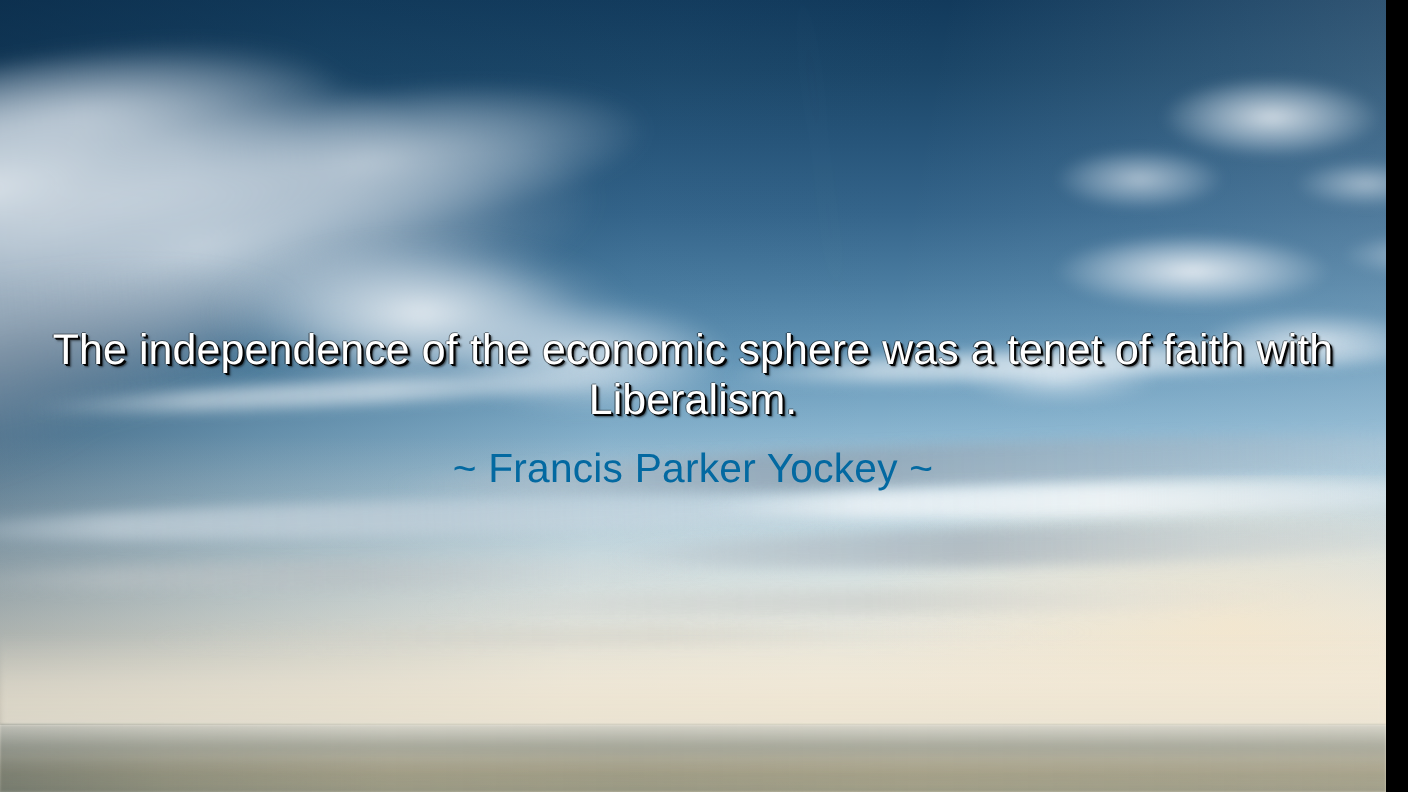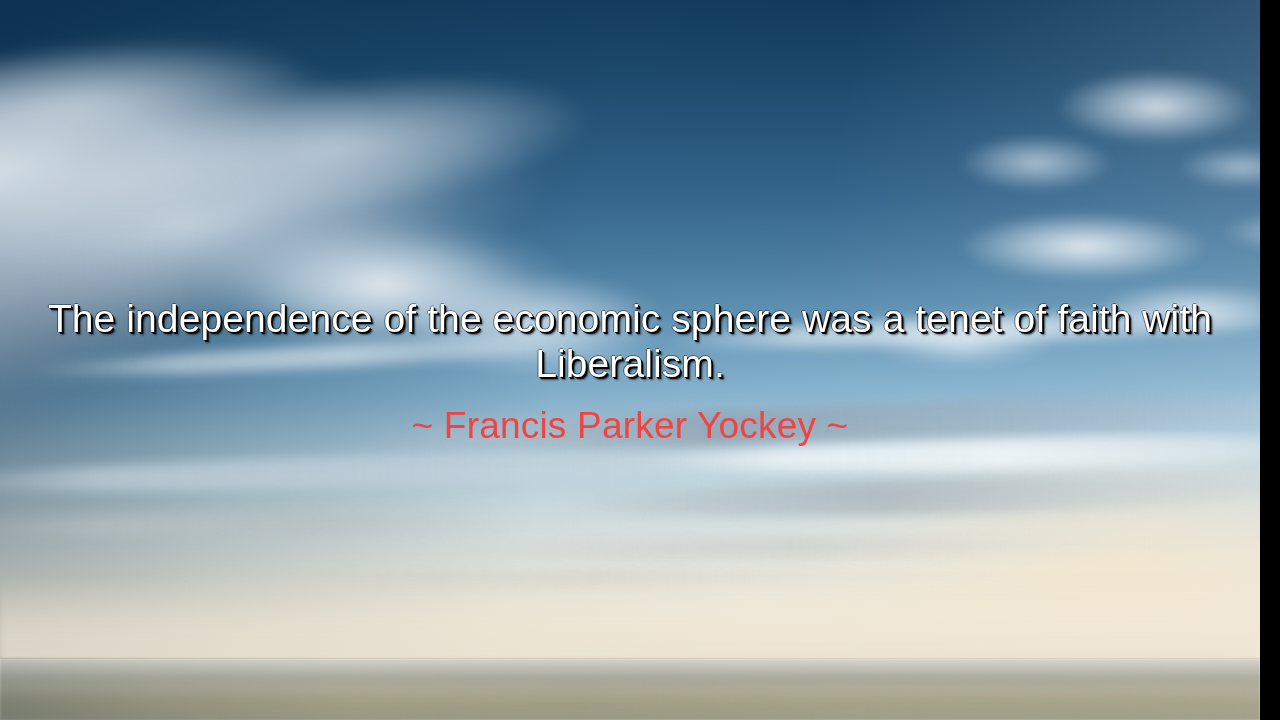--- a/index.html
+++ b/index.html
@@ -396,18 +396,18 @@
   <div class="land-streaks"></div>
   <div class="land-mist"></div>
 
   <div class="text-layer">
 
     <div class="quote-block">
       <div class="quote-text" style="color: rgb(255, 255, 255);">The independence of the economic sphere was a tenet of faith with Liberalism.</div>
     </div>
 
     <div class="attribution">
-      <div class="attribution-text" style="color: #ef4444;">~ Francis Parker Yockey ~</div>
+      <div class="attribution-text" style="color: #0369a1;">~ Francis Parker Yockey ~</div>
     </div>
 
   </div>
 
 </div>
 
 </body></html>

